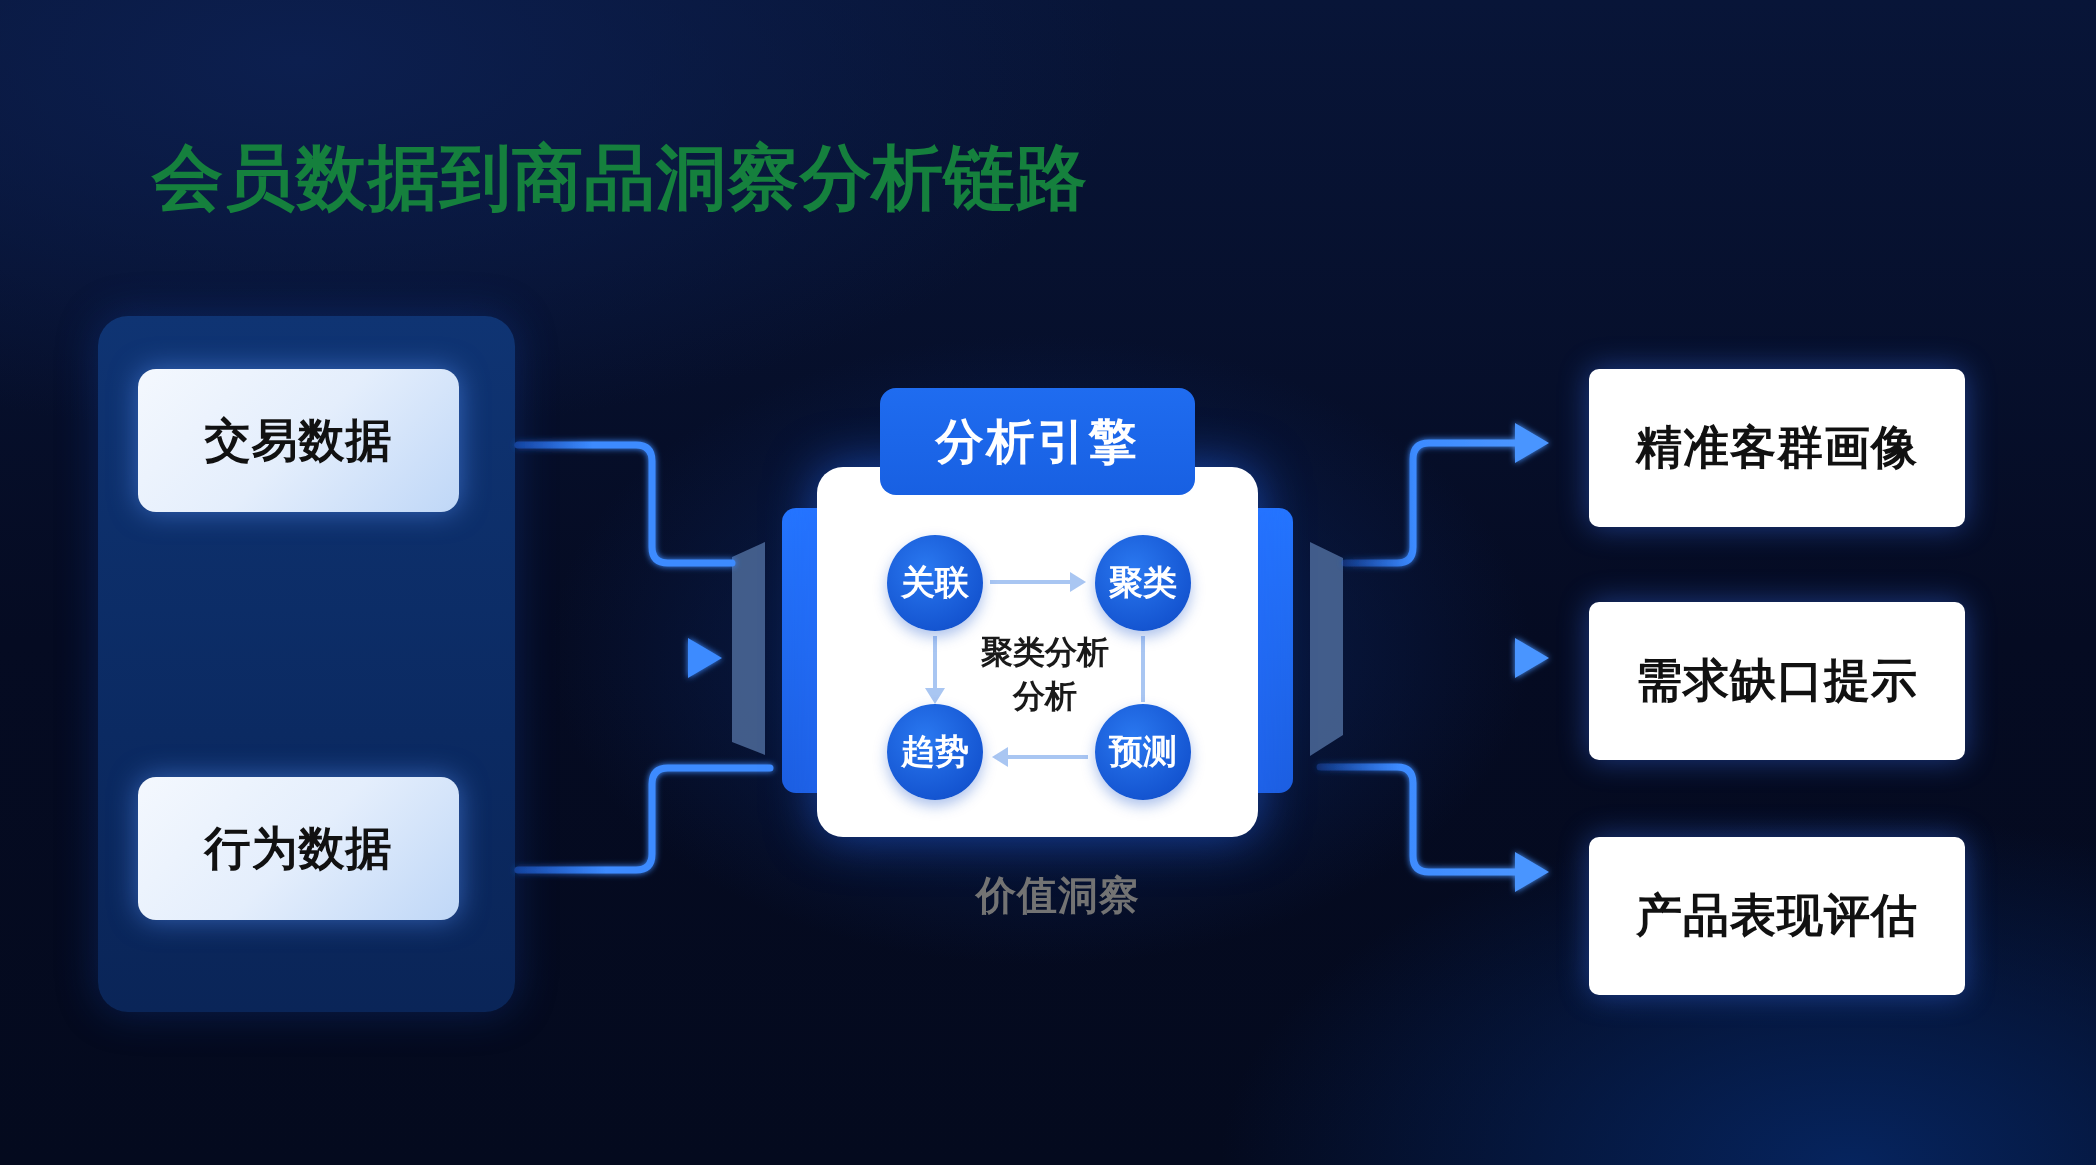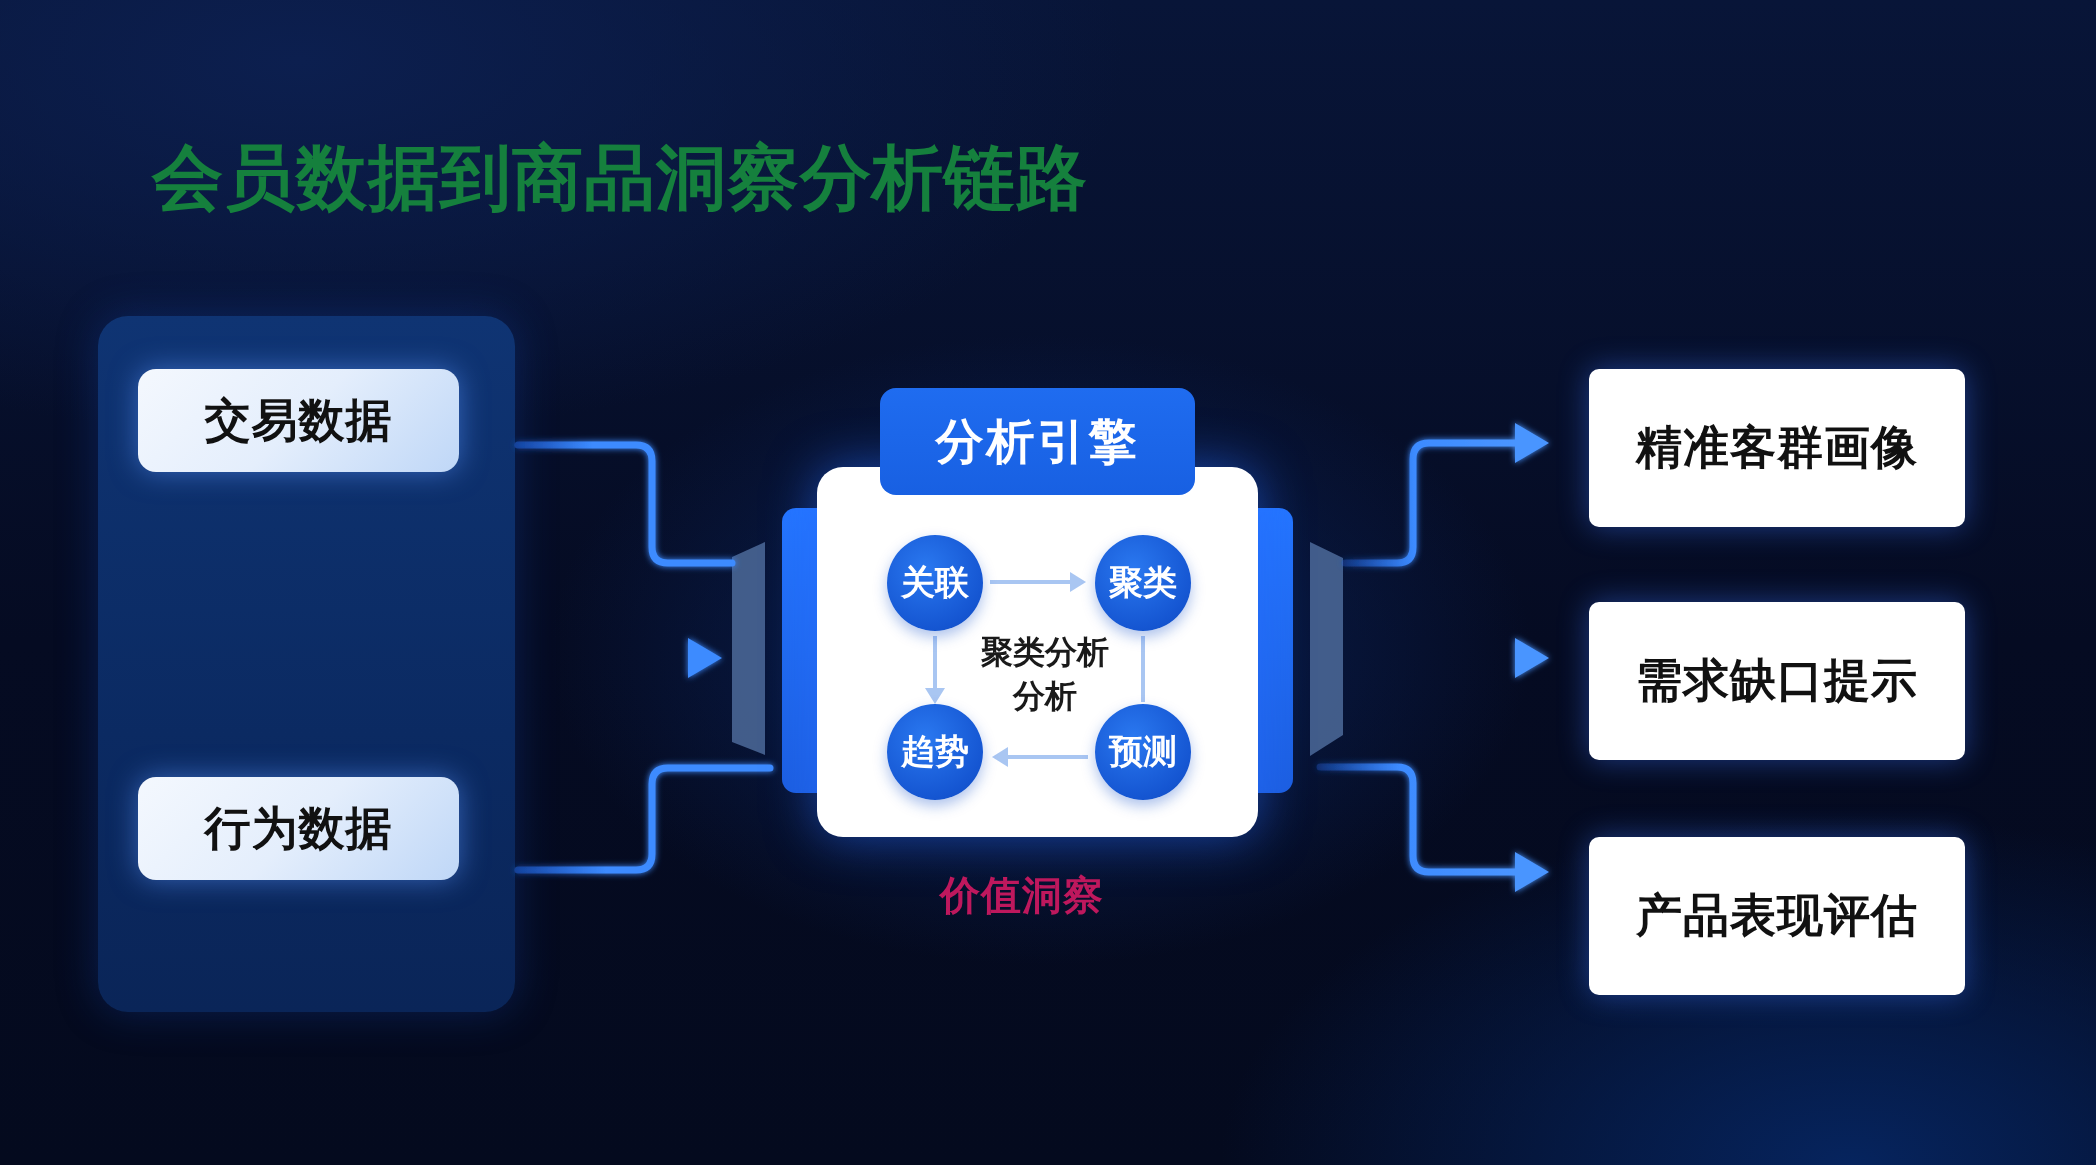--- a/index.html
+++ b/index.html
@@ -18,21 +18,21 @@
       font-size: 71px; font-weight: bold; color: #15803d; letter-spacing: 1px;
       line-height: 100px; white-space: nowrap;
     }
     .input-panel {
       left: 98px; top: 316px; width: 417px; height: 696px;
       border-radius: 30px;
       background: linear-gradient(180deg, #0f3473 0%, #0b2a62 60%, #0a2558 100%);
       box-shadow: 0 0 40px rgba(20,70,170,0.35);
     }
     .in-card {
-      position: absolute; left: 40px; width: 321px; height: 103px;
+      position: absolute; left: 40px; width: 321px; height: 143px;
       border-radius: 18px;
       background: linear-gradient(135deg, #f4f8fe 0%, #e4eefc 50%, #bfd7f7 100%);
       box-shadow: 0 0 28px rgba(90,150,255,0.55);
       display: flex; align-items: center; justify-content: center;
       font-size: 46px; font-weight: bold; color: #111111; letter-spacing: 1px;
     }
     .out-card {
       position: absolute; left: 1589px; width: 376px; height: 158px;
       border-radius: 10px; background: #ffffff;
       box-shadow: 0 0 30px rgba(60,120,255,0.45);
@@ -62,22 +62,22 @@
       box-shadow: 0 6px 14px rgba(20,80,200,0.35);
       display: flex; align-items: center; justify-content: center;
       font-size: 34px; font-weight: bold; color: #ffffff;
     }
     .center-text {
       left: 960px; top: 630px; width: 170px; text-align: center;
       font-size: 32px; font-weight: bold; color: #1a1a1a; line-height: 44px;
     }
     .center-text span { display: block; }
     .insight-label {
-      left: 940px; top: 868px; width: 200px; text-align: left;
-      font-size: 40px; font-weight: bold; color: #be185d; letter-spacing: 1px;
+      left: 940px; top: 868px; width: 200px; text-align: right;
+      font-size: 40px; font-weight: bold; color: #737373; letter-spacing: 1px;
     }
     svg.overlay { position: absolute; left: 0; top: 0; }
   </style>
 </head>
 <body>
 
 <h1 class="abs title">会员数据到商品洞察分析链路</h1>
 
 <div class="abs input-panel">
   <div class="in-card" style="top:53px;">

